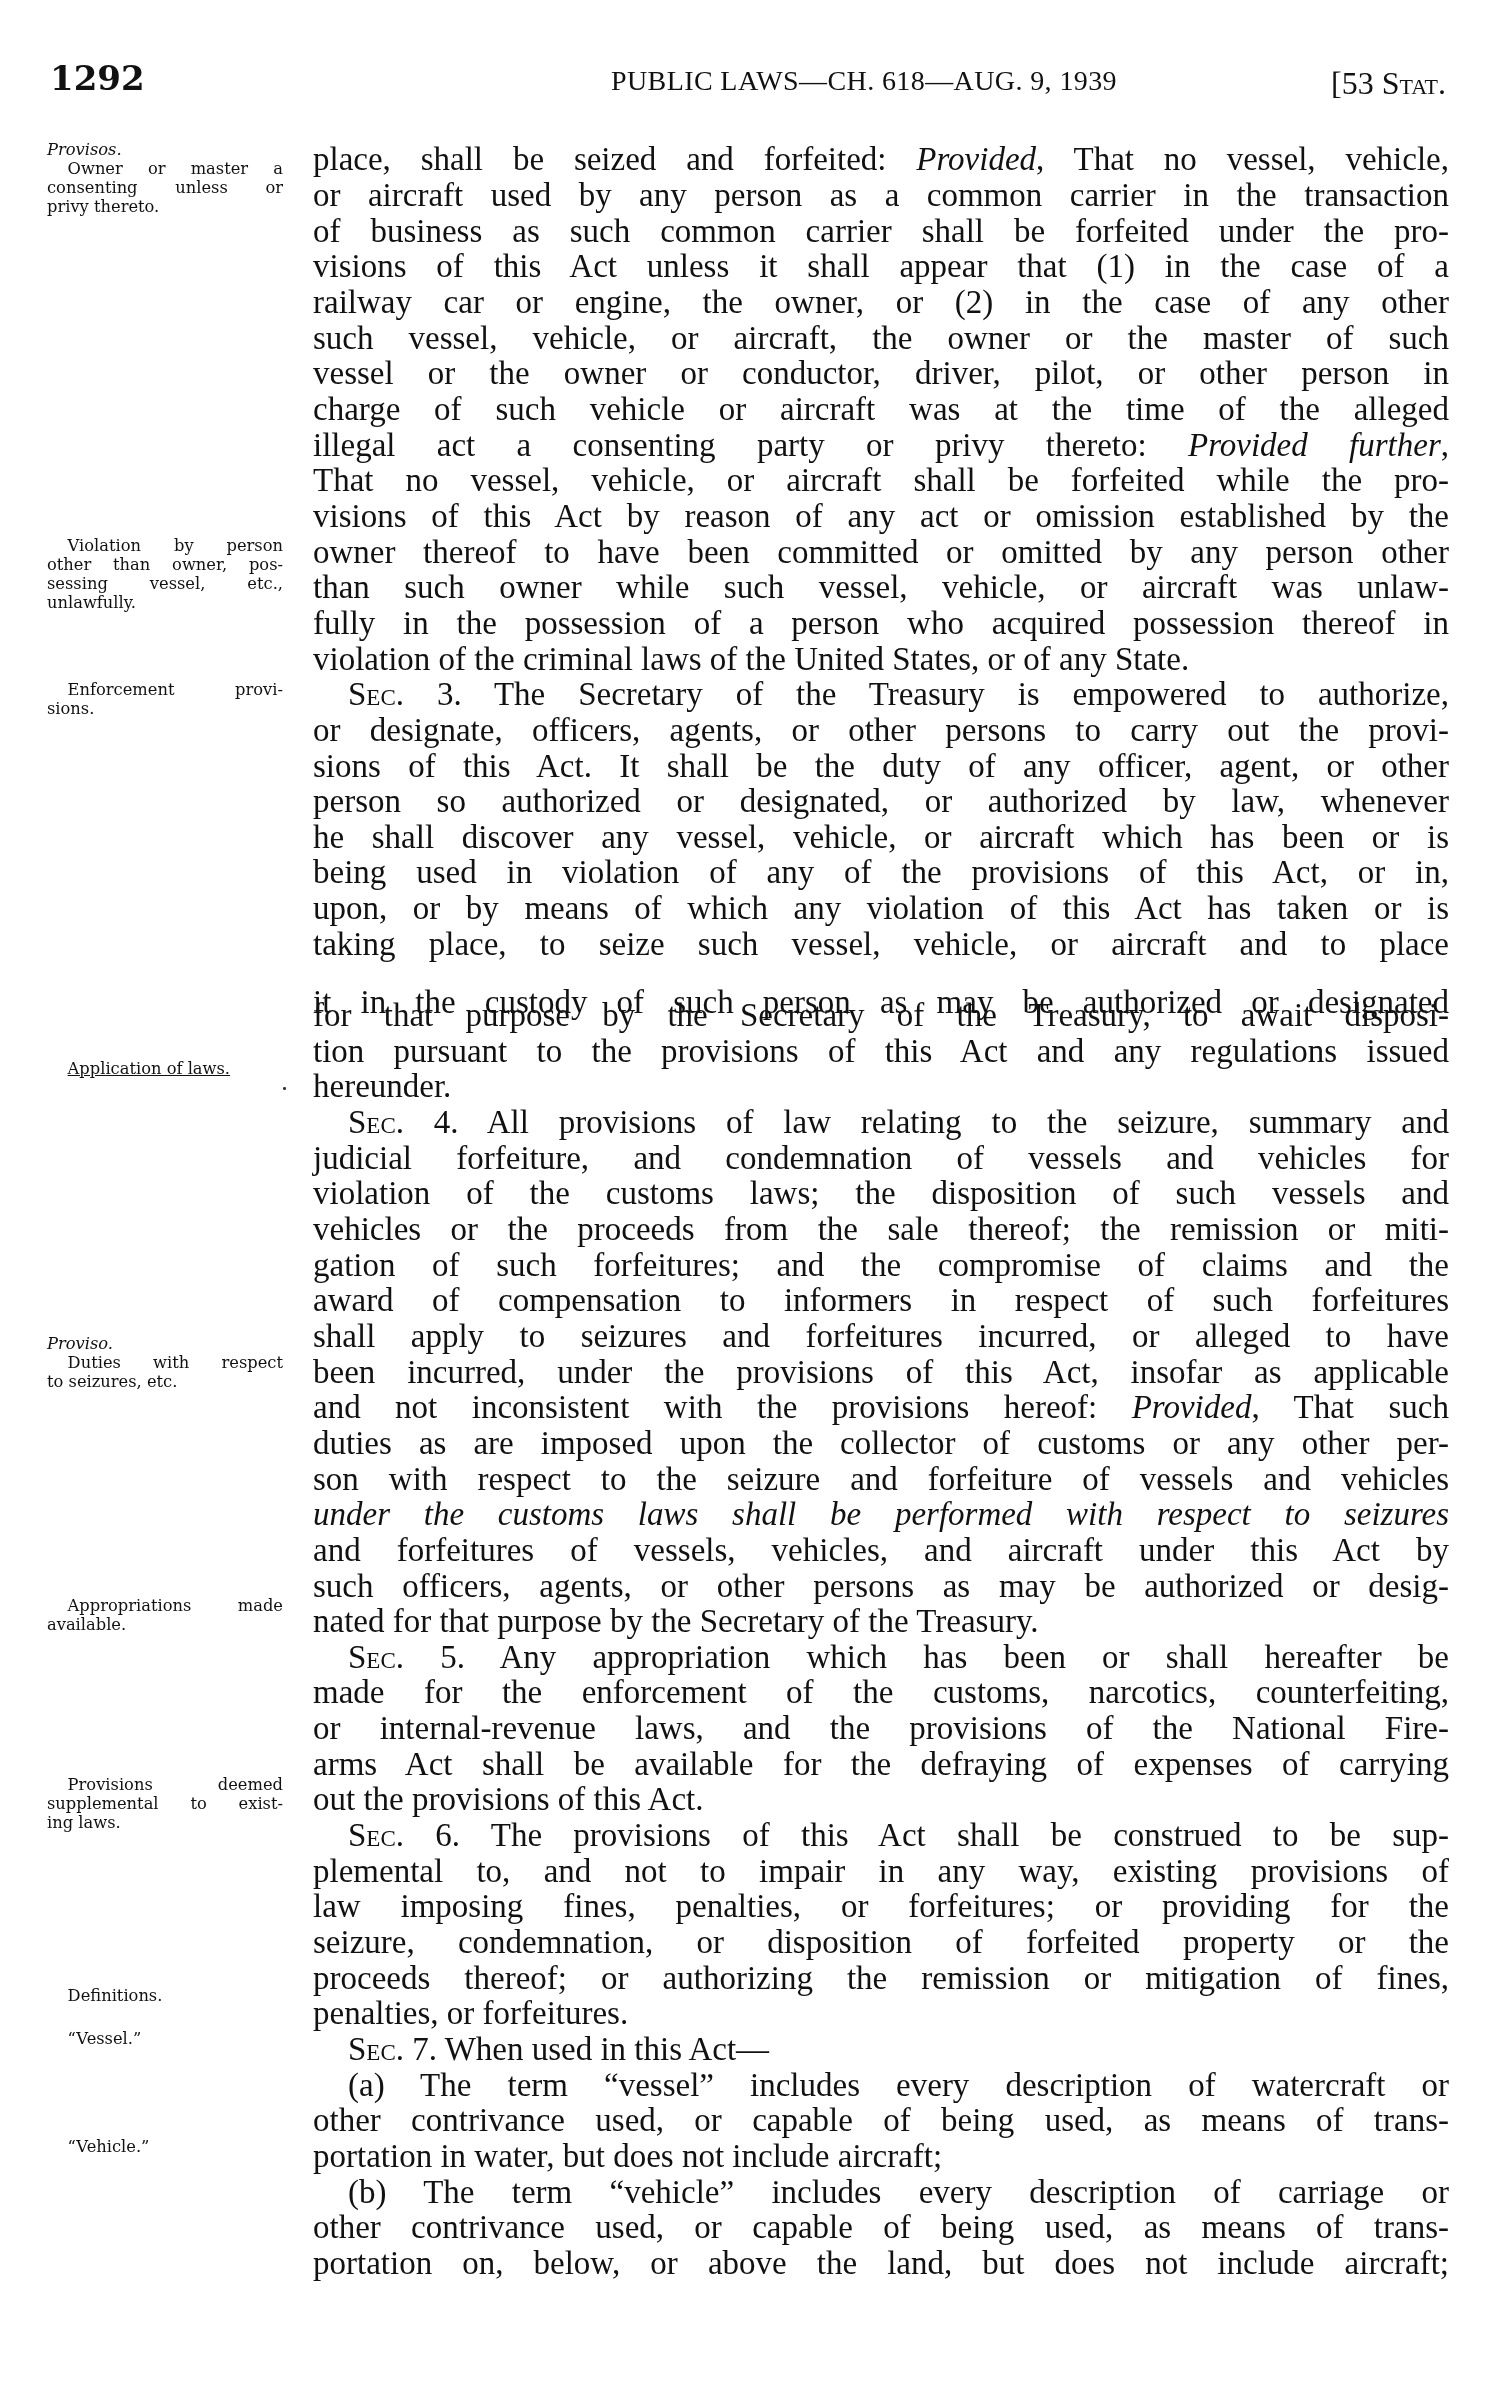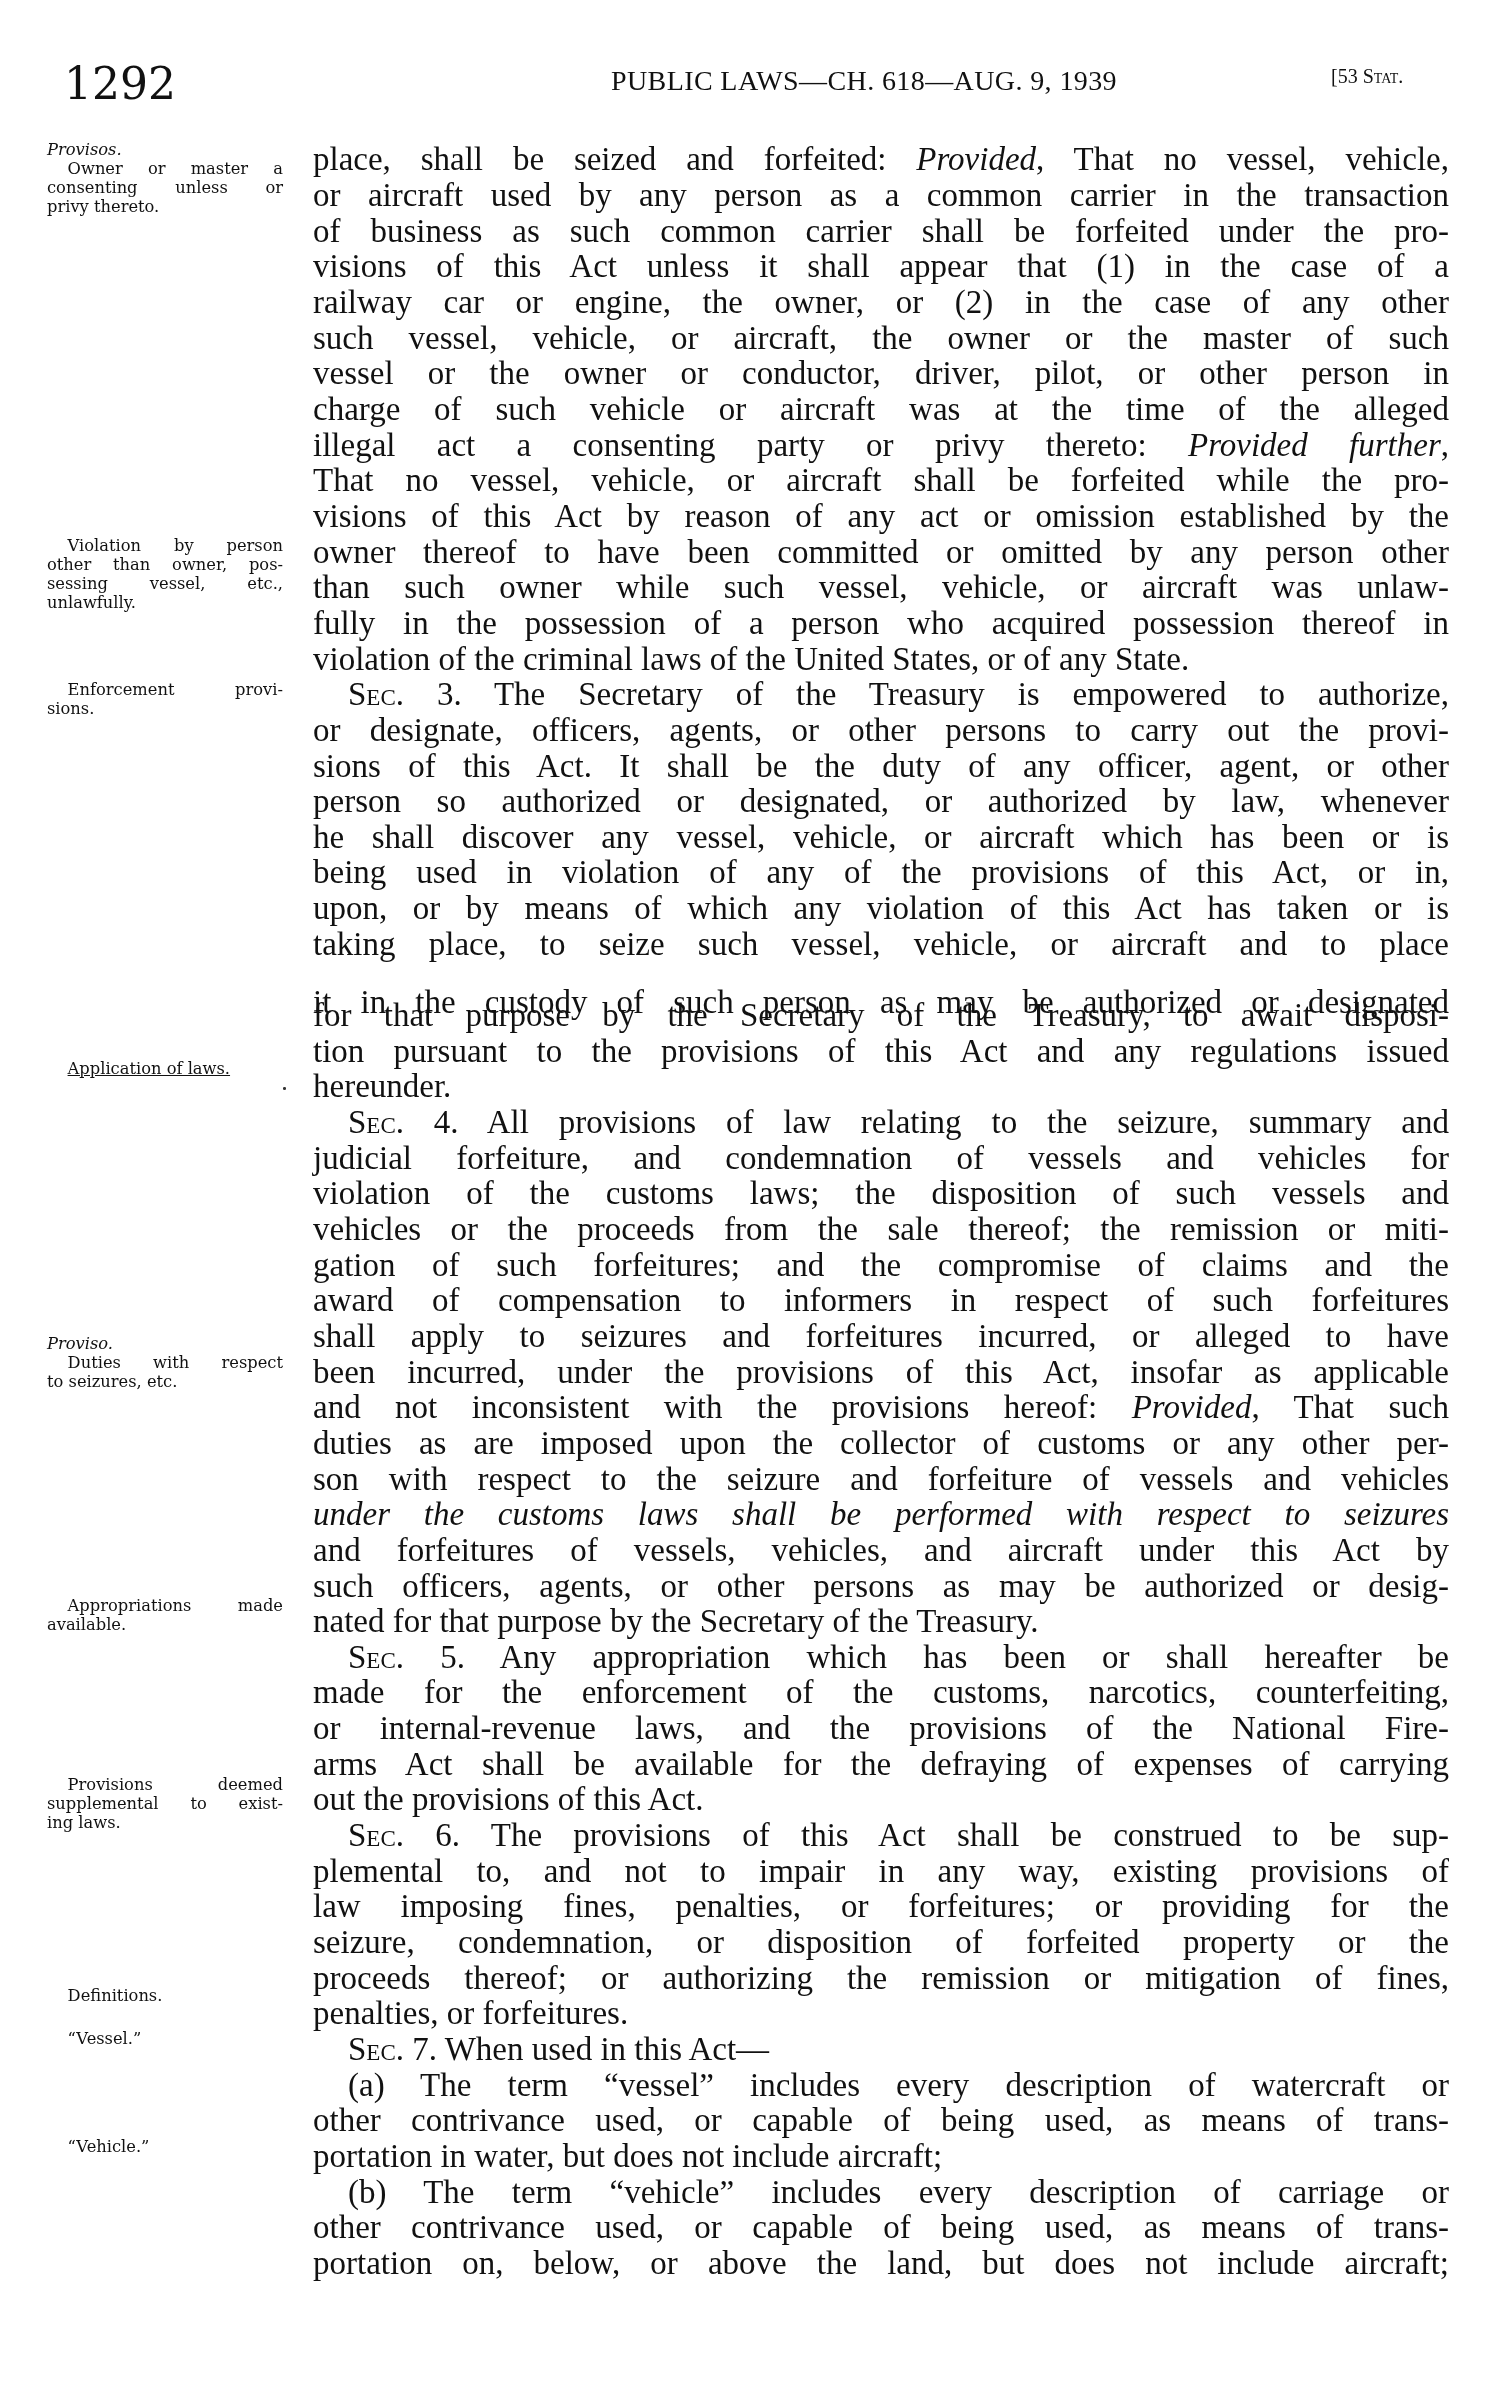--- a/index.html
+++ b/index.html
@@ -1,21 +1,21 @@
 <!DOCTYPE html>
 <html style="font-size:13.7px"><head>
 <meta charset="utf-8">
 <style>
   html, body { margin: 0; padding: 0; background: #ffffff; }
   body { width: 1509px; height: 2401px; position: relative; overflow: hidden; color: #111111; }
   .page { position: absolute; left: 0; top: 0; width: 1509px; height: 2401px; background: #ffffff; }
   .hdr { position: absolute; font-family: "DejaVu Serif", "Liberation Serif", serif; color: #111; white-space: nowrap; }
-  .pagenum { left: 64px; top: 58px; font-size: 44px; font-weight: normal; letter-spacing: 0px; }
+  .pagenum { left: 50px; top: 58px; font-size: 34px; font-weight: bold; letter-spacing: 0px; }
   .running { left: 591px; top: 65px; font-family: "Liberation Serif", serif; font-size: 28px; letter-spacing: 0.4px; margin-left: 20px; }
-  .volume { left: 1331px; top: 65px; font-family: "Liberation Serif", serif; font-size: 20px; }
+  .volume { left: 1331px; top: 65px; font-family: "Liberation Serif", serif; font-size: 32px; }
   .volume .sc { font-variant: small-caps; }
 
   .body-line {
     position: absolute; left: 313px; width: 1136px; height: 36px;
     font-family: "Liberation Serif", "DejaVu Serif", serif; font-size: 33px; line-height: 36px;
     text-align: justify; text-align-last: justify; white-space: nowrap; overflow: visible;
   }
   .body-line.last { text-align-last: left; }
   .body-line.indent { padding-left: 35px; width: 1101px; }
   .body-line .it { font-style: italic; }

